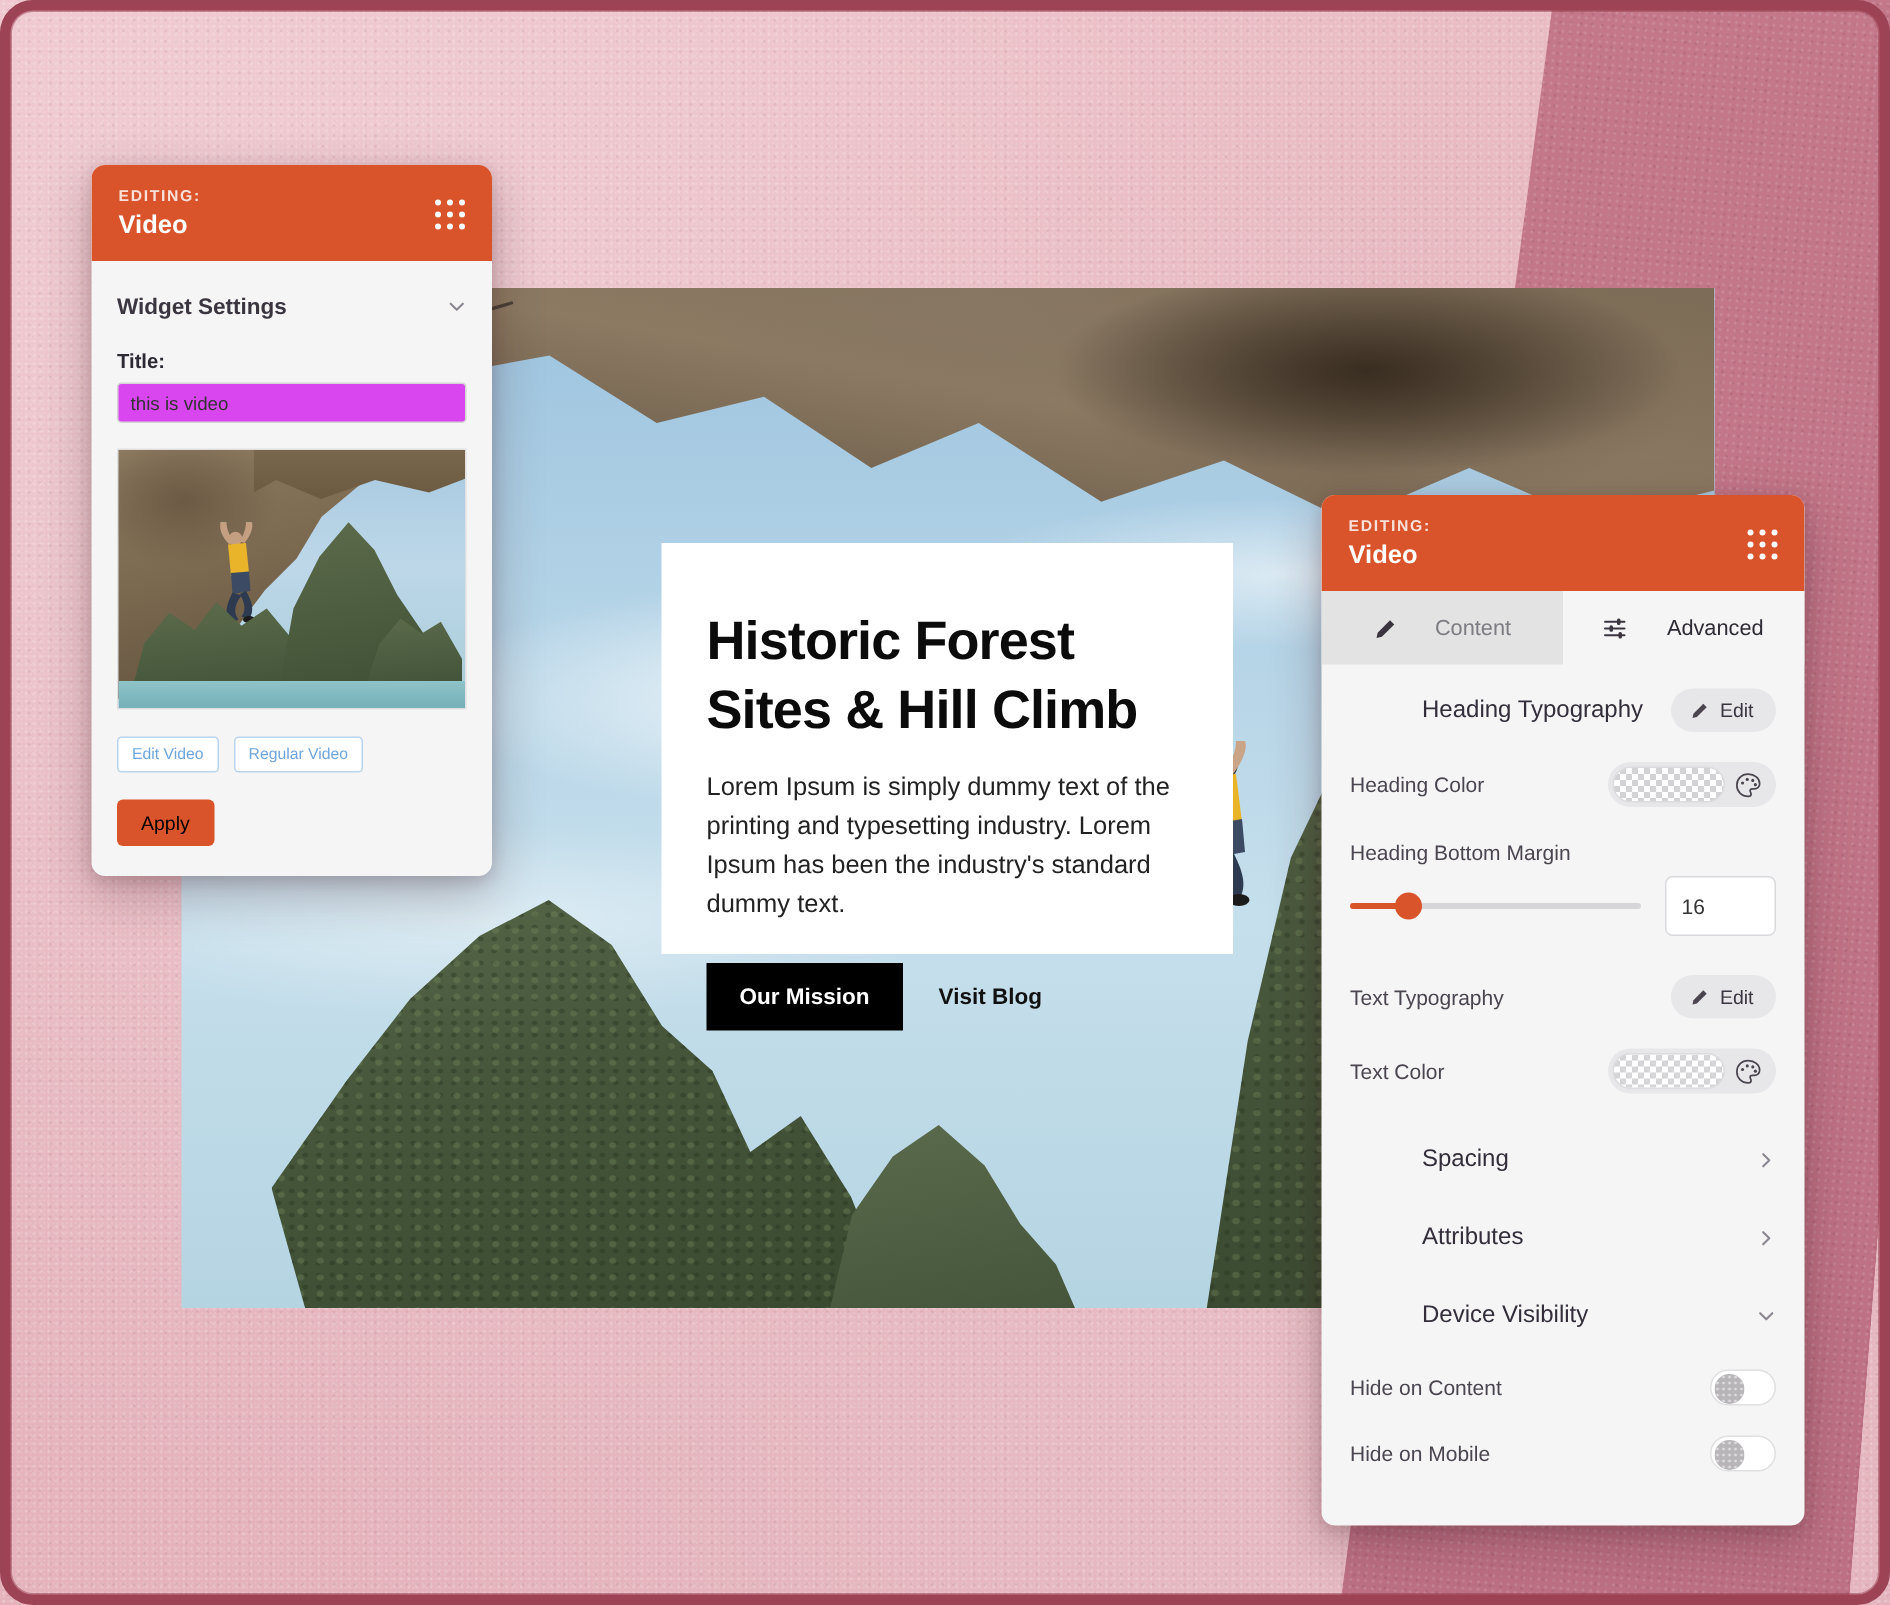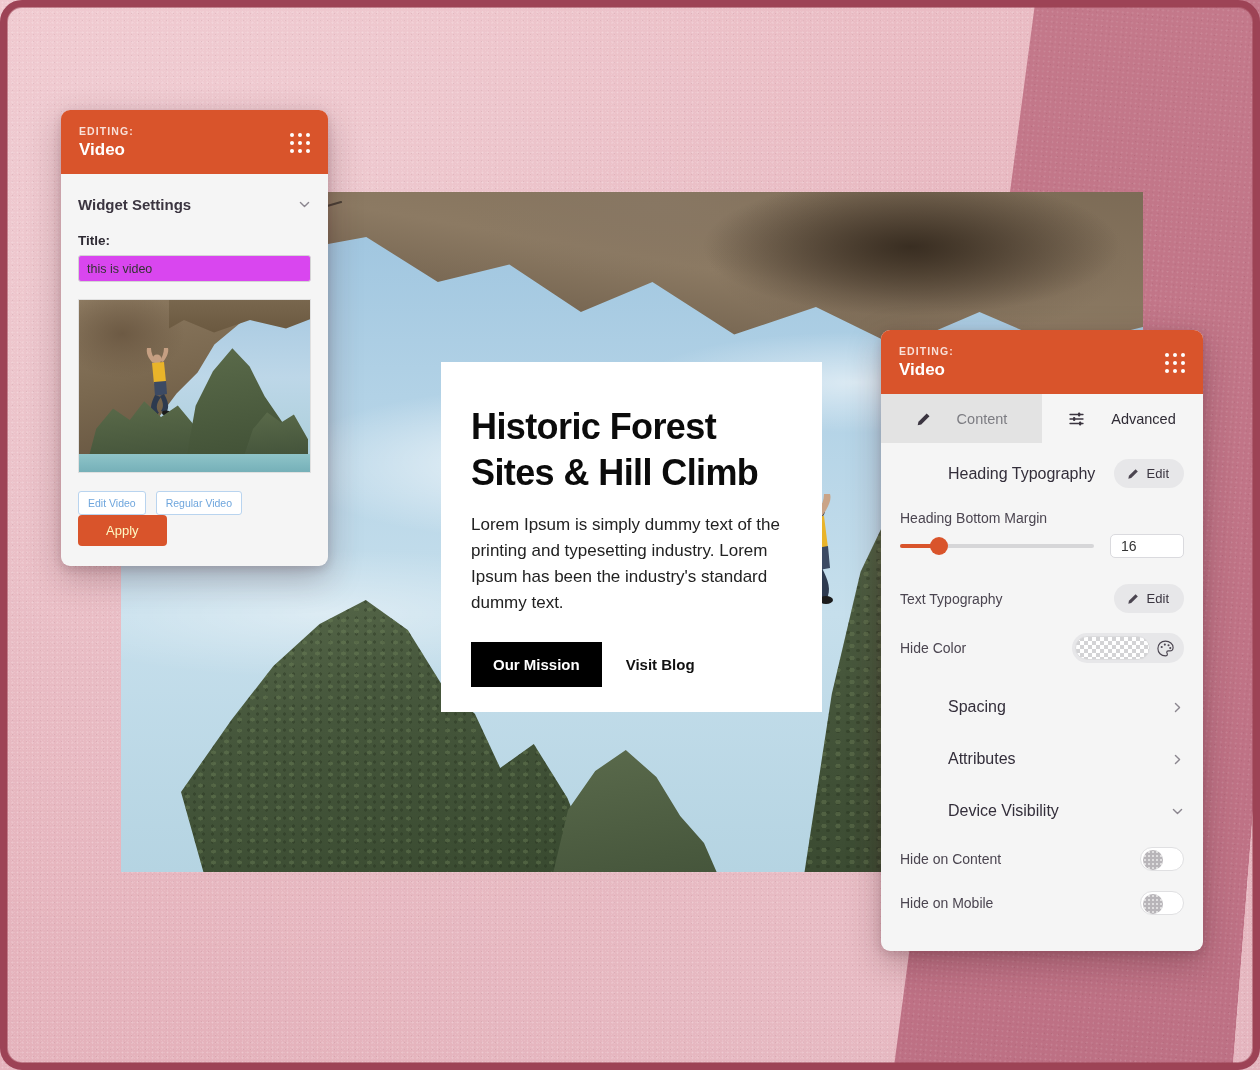--- a/index.html
+++ b/index.html
@@ -157,21 +157,21 @@
     position: absolute; left: 430px; bottom: -10px;
     width: 170px; height: 150px;
     background: linear-gradient(170deg, #5d6d4e 0%, #44543a 100%);
     clip-path: polygon(0% 100%, 10% 52%, 26% 26%, 44% 12%, 62% 30%, 76% 56%, 90% 74%, 100% 100%);
   }
 
   
   .hero-card {
     position: absolute;
     left: 441px; top: 362px;
-    width: 381px; height: 350px;
+    width: 381px; height: 274px;
     background: #ffffff;
     z-index: 3;
   }
   .hero-card .inner { padding: 42px 30px 0 30px; }
   .hero-title {
     font-size: 36px; line-height: 46px;
     font-weight: 700; color: #0b0b0b;
     letter-spacing: -.6px;
   }
   .hero-body {
@@ -289,22 +289,23 @@
     background: linear-gradient(#8fc4c8 0%, #7fb8bf 60%, #76b0b8 100%);
   }
   .lp-btnrow { display:flex; gap:10px; margin-top: 18px; }
   .btn-outline {
     border: 1px solid #b9d4ef; border-radius: 3px;
     background: #fff; color: #6fa6dd;
     font-size: 10.5px; padding: 5px 9px; cursor: pointer;
     font-family: "Liberation Sans", sans-serif;
   }
   .btn-apply {
-    background: #d9542b; color: #fef9c3; border: 0; border-radius: 4px;
-    font-size: 13px; padding: 8px 28px; cursor: pointer;
+    margin-top: 18px;
+    background: #d9542b; color: #000000; border: 0; border-radius: 4px;
+    font-size: 13px; padding: 8px 16px; cursor: pointer;
     font-family: "Liberation Sans", sans-serif;
   }
 
   
   #right-panel { left: 881px; top: 330px; width: 322px; }
   .tabs { display: flex; }
   .tab {
     flex: 1; display: flex; align-items: center; justify-content: center;
     gap: 26px; padding: 17px 0 16px 0;
     font-size: 14.5px; cursor: pointer;
@@ -349,21 +350,21 @@
   .slider .fill {
     position: absolute; left: 0; top: 7px; height: 4px;
     border-radius: 3px; background: #d9542b; width: 20%;
   }
   .slider .thumb {
     position: absolute; left: 20%; top: 0;
     width: 18px; height: 18px; margin-left: -9px;
     border-radius: 50%; background: #d9542b;
   }
   .num-input {
-    width: 74px; height: 24px;
+    width: 74px; height: 40px;
     border: 1px solid #dadade; border-radius: 5px;
     background: #fff; color: #333; font-size: 14px;
     padding: 0 10px;
     font-family: "Liberation Sans", sans-serif;
   }
   .nav-row {
     display: flex; align-items: center; justify-content: space-between;
     padding: 17px 19px; cursor: pointer;
   }
   .chev-r { width: 13px; height: 13px; }
@@ -542,57 +543,70 @@
       <div class="row">
         <span class="row-title-big">Heading Typography</span>
         <button class="pill-edit">
           <svg width="12" height="12" viewBox="0 0 16 16">
             <path d="M11.4 1.6 L14.4 4.6 L5.6 13.4 L1.8 14.2 L2.6 10.4 Z" fill="#4b4550"></path>
           </svg>
           <span>Edit</span>
         </button>
       </div>
 
-
-      <div class="row" style="padding-bottom:2px;min-height:32px">
-        <span class="row-label">Heading Bottom Margin</span>
-      </div>
-      <div class="slider-row">
-        <div class="slider">
-          <div class="track"></div>
-          <div class="fill"></div>
-          <div class="thumb"></div>
-        </div>
-        <input class="num-input" type="text" value="16" style="">
-      </div>
-
       <div class="row">
-        <span class="row-label">Text Typography</span>
-        <button class="pill-edit">
-          <svg width="12" height="12" viewBox="0 0 16 16">
-            <path d="M11.4 1.6 L14.4 4.6 L5.6 13.4 L1.8 14.2 L2.6 10.4 Z" fill="#4b4550"></path>
-          </svg>
-          <span>Edit</span>
-        </button>
-      </div>
-
-      <div class="row">
-        <span class="row-label">Hide Color</span>
+        <span class="row-label">Heading Color</span>
         <div class="color-ctl">
           <span class="swatch"></span>
           <svg width="19" height="19" viewBox="0 0 20 20">
             <path d="M10 2.2 C5.2 2.2 2 5.6 2 10 C2 14.3 5.2 17.8 10 17.8 C11.3 17.8 12 17 12 16.1 C12 15.2 11.3 14.7 11.3 13.9 C11.3 13.1 12 12.5 12.9 12.5 L14.4 12.5 C16.4 12.5 18 10.9 18 8.9 C18 5.2 14.4 2.2 10 2.2 Z" fill="none" stroke="#4b4550" stroke-width="1.2"></path>
             <circle cx="6" cy="8.4" r="1.1" fill="#4b4550"></circle>
             <circle cx="9.3" cy="5.9" r="1.1" fill="#4b4550"></circle>
             <circle cx="13.2" cy="6.6" r="1.1" fill="#4b4550"></circle>
             <circle cx="15" cy="9.6" r="1.1" fill="#4b4550"></circle>
           </svg>
         </div>
       </div>
 
+      <div class="row" style="padding-bottom:2px;min-height:32px">
+        <span class="row-label">Heading Bottom Margin</span>
+      </div>
+      <div class="slider-row">
+        <div class="slider">
+          <div class="track"></div>
+          <div class="fill"></div>
+          <div class="thumb"></div>
+        </div>
+        <input class="num-input" type="text" value="16" style="">
+      </div>
+
+      <div class="row">
+        <span class="row-label">Text Typography</span>
+        <button class="pill-edit">
+          <svg width="12" height="12" viewBox="0 0 16 16">
+            <path d="M11.4 1.6 L14.4 4.6 L5.6 13.4 L1.8 14.2 L2.6 10.4 Z" fill="#4b4550"></path>
+          </svg>
+          <span>Edit</span>
+        </button>
+      </div>
+
+      <div class="row">
+        <span class="row-label">Text Color</span>
+        <div class="color-ctl">
+          <span class="swatch"></span>
+          <svg width="19" height="19" viewBox="0 0 20 20">
+            <path d="M10 2.2 C5.2 2.2 2 5.6 2 10 C2 14.3 5.2 17.8 10 17.8 C11.3 17.8 12 17 12 16.1 C12 15.2 11.3 14.7 11.3 13.9 C11.3 13.1 12 12.5 12.9 12.5 L14.4 12.5 C16.4 12.5 18 10.9 18 8.9 C18 5.2 14.4 2.2 10 2.2 Z" fill="none" stroke="#4b4550" stroke-width="1.2"></path>
+            <circle cx="6" cy="8.4" r="1.1" fill="#4b4550"></circle>
+            <circle cx="9.3" cy="5.9" r="1.1" fill="#4b4550"></circle>
+            <circle cx="13.2" cy="6.6" r="1.1" fill="#4b4550"></circle>
+            <circle cx="15" cy="9.6" r="1.1" fill="#4b4550"></circle>
+          </svg>
+        </div>
+      </div>
+
       <div class="spacer-sm"></div>
 
       <div class="nav-row">
         <span class="row-title-big">Spacing</span>
         <svg class="chev-r" viewBox="0 0 16 16">
           <path d="M5.5 3 L10.5 8 L5.5 13" fill="none" stroke="#8b868f" stroke-width="1.7" stroke-linecap="round" stroke-linejoin="round"></path>
         </svg>
       </div>
 
       <div class="nav-row">

